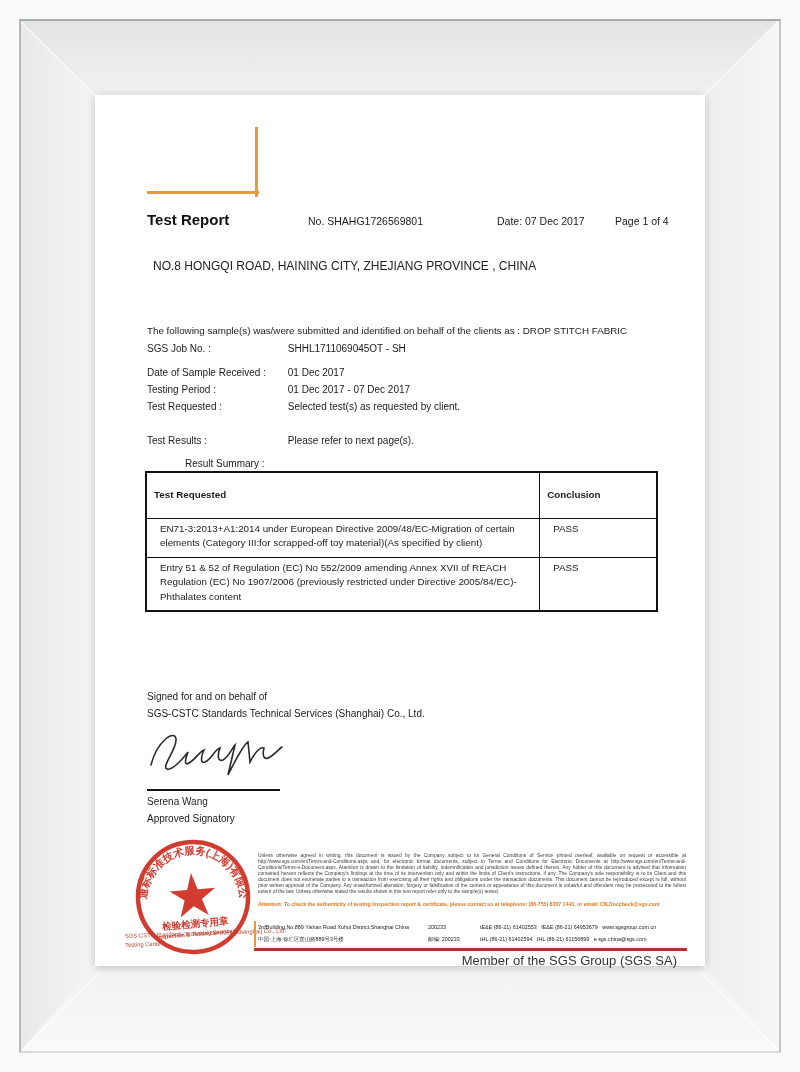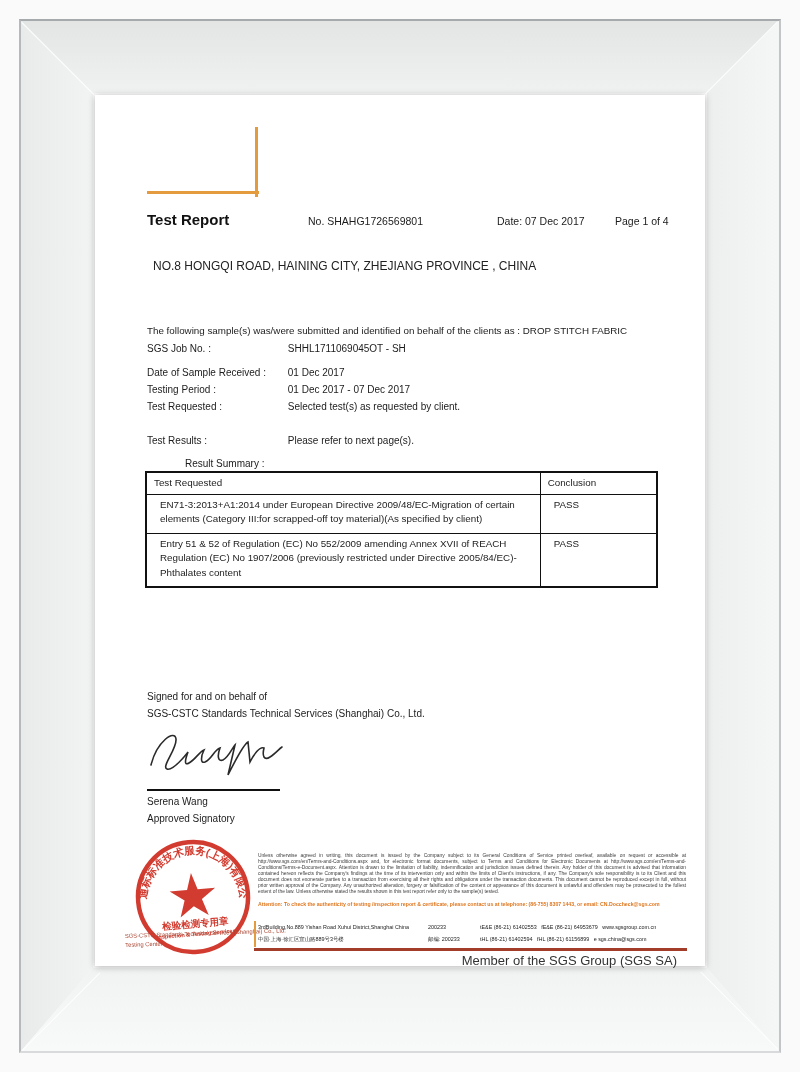--- a/index.html
+++ b/index.html
@@ -46,21 +46,21 @@
   .client-name{left:52px;top:146px;font-size:10px;font-weight:bold;color:#222;}
   .client-addr{left:58px;top:164px;font-size:12px;font-weight:normal;color:#222;}
   .intro{left:52px;top:230px;font-size:9.8px;width:520px;}
   .frow{left:52px;font-size:10px;width:520px;}
   .frow .lab{display:inline-block;width:138px;}
   .frow .val{display:inline-block;}
   .summary-label{left:52px;top:363px;font-size:10px;margin-left:38px;}
   
   .rtable{left:50px;top:376px;width:513px;border:2px solid #111;border-collapse:collapse;}
   .rtable td{border:1.5px solid #111;font-size:9.8px;vertical-align:top;padding:3px 13px;line-height:1.5;}
-  .rtable .hd{font-weight:normal;padding:3px 7px;}
+  .rtable .hd{font-weight:bold;padding:15px 7px;}
   .rtable .c1{width:398px;}
   .rtable .c2{width:95px;}
   .rtable .r1 .c1{height:32px;}
   .rtable .r2 .c1{height:46px;}
   
   .sig1{left:52px;top:596px;font-size:10px;}
   .sig2{left:52px;top:613px;font-size:10px;}
   .sig-svg{left:48px;top:626px;}
   .sig-rule{left:52px;top:694px;width:133px;height:2px;background:#111;}
   .sig-name{left:52px;top:701px;font-size:10px;}

